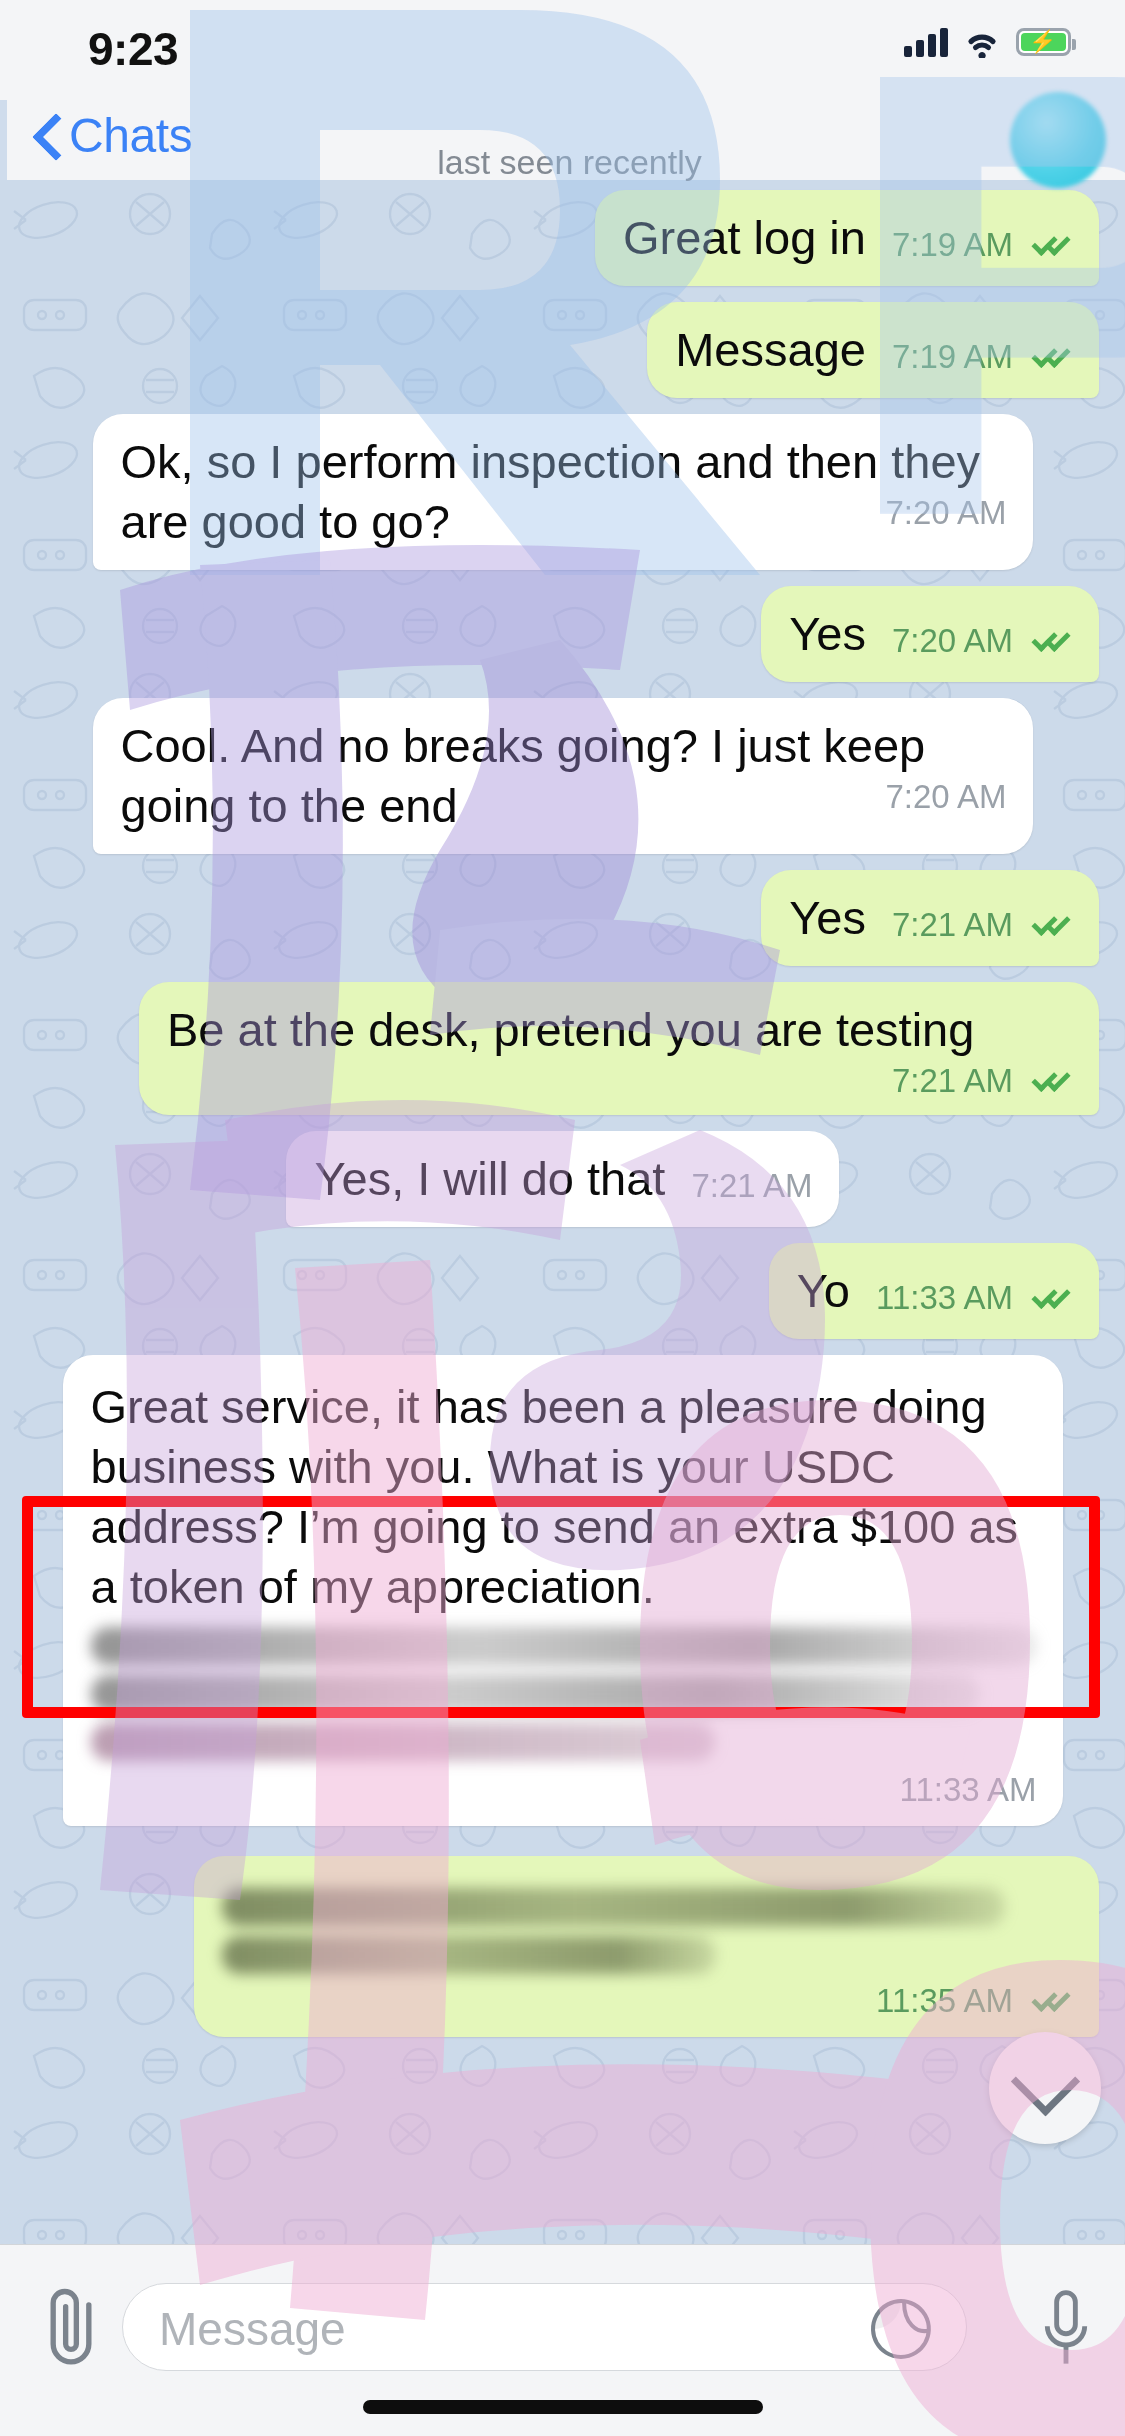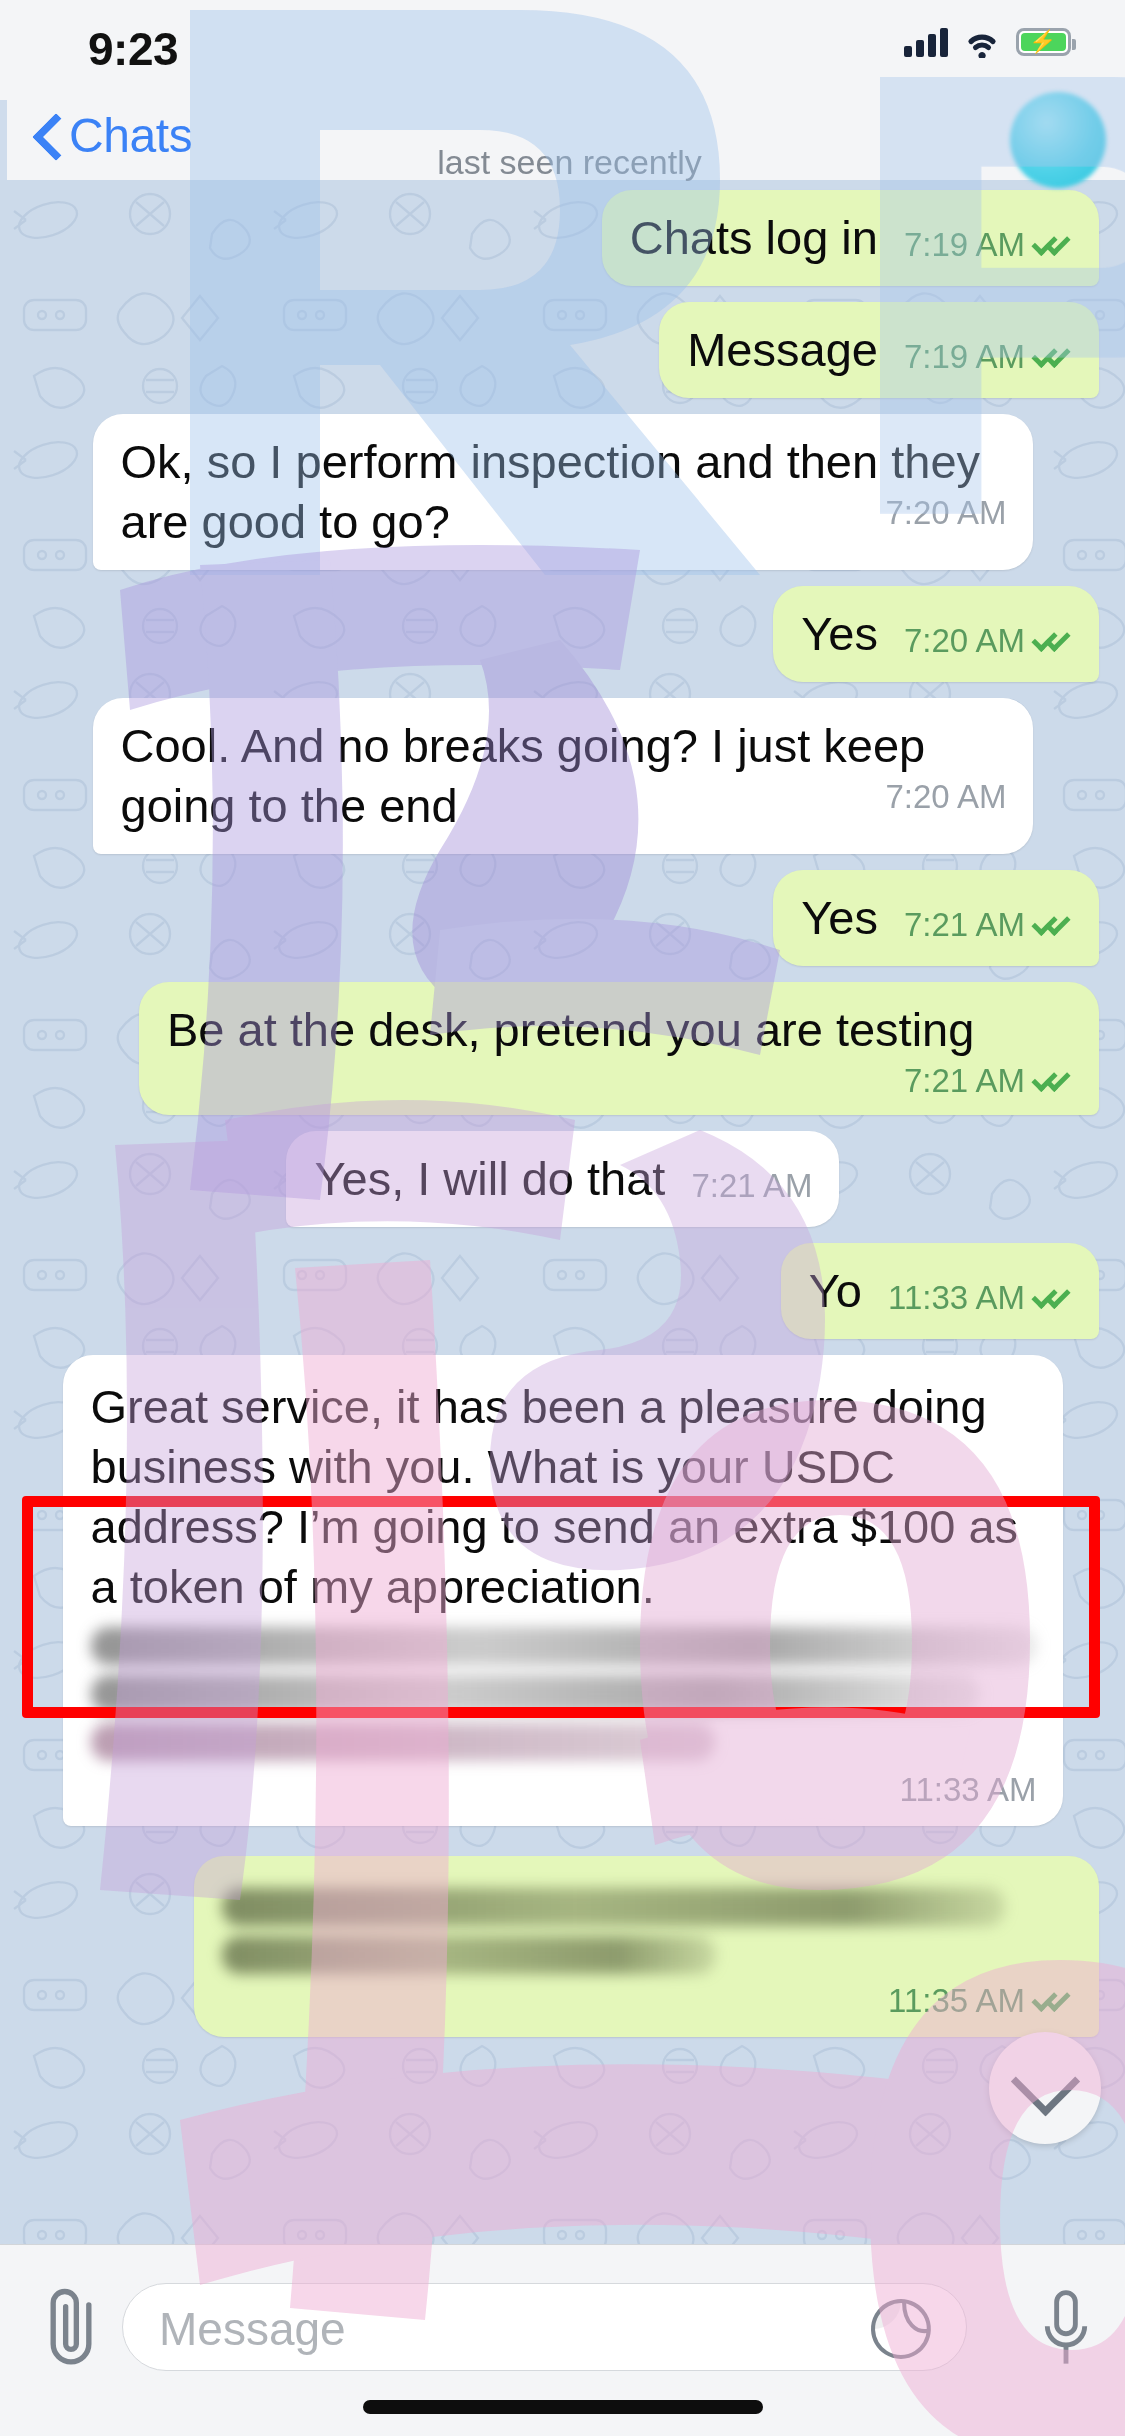--- a/index.html
+++ b/index.html
@@ -113,21 +113,21 @@
     position:relative; max-width:905px;
     border-radius:30px; padding:18px 26px 18px 28px;
     font-size:47px; line-height:60px; color:#0b0b0b;
     display:flex; align-items:flex-end; flex-wrap:wrap;
     box-shadow:0 1px 2px rgba(0,0,0,.10);
   }
   .bubble.out { background:#e4f7ba; border-bottom-right-radius:8px; }
   .bubble.in  { background:#ffffff; border-bottom-left-radius:8px; }
   .bubble .txt { white-space:pre-wrap; }
   .meta {
-    display:inline-flex; align-items:center; gap:8px;
+    display:inline-flex; align-items:center; gap:20px;
     font-size:33px; line-height:33px; margin-left:26px;
     transform:translateY(-7px); white-space:nowrap;
   }
   .bubble.out .meta { color:#5a9b5e; }
   .bubble.in  .meta { color:#9aa1a9; }
   .ticks { position:relative; width:40px; height:26px; display:inline-block; }
   .ticks:before, .ticks:after {
     content:""; position:absolute; top:4px;
     width:18px; height:9px;
     border-left:5px solid #4caf50; border-bottom:5px solid #4caf50;
@@ -263,21 +263,21 @@
         </defs>
         <rect width="1125" height="2064" fill="#ccdaea"></rect>
         <rect width="1125" height="2064" fill="url(#doodles)"></rect>
       </svg>
     </div>
 
     <div id="msglist">
 
       <div class="row out">
         <div class="bubble out">
-          <span class="txt">Chats log in</span>
+          <span class="txt">Great log in</span>
           <span class="meta">
             <span>7:19 AM</span>
             <span class="ticks"></span>
           </span>
         </div>
       </div>
 
       <div class="row out">
         <div class="bubble out">
           <span class="txt">Message</span>

